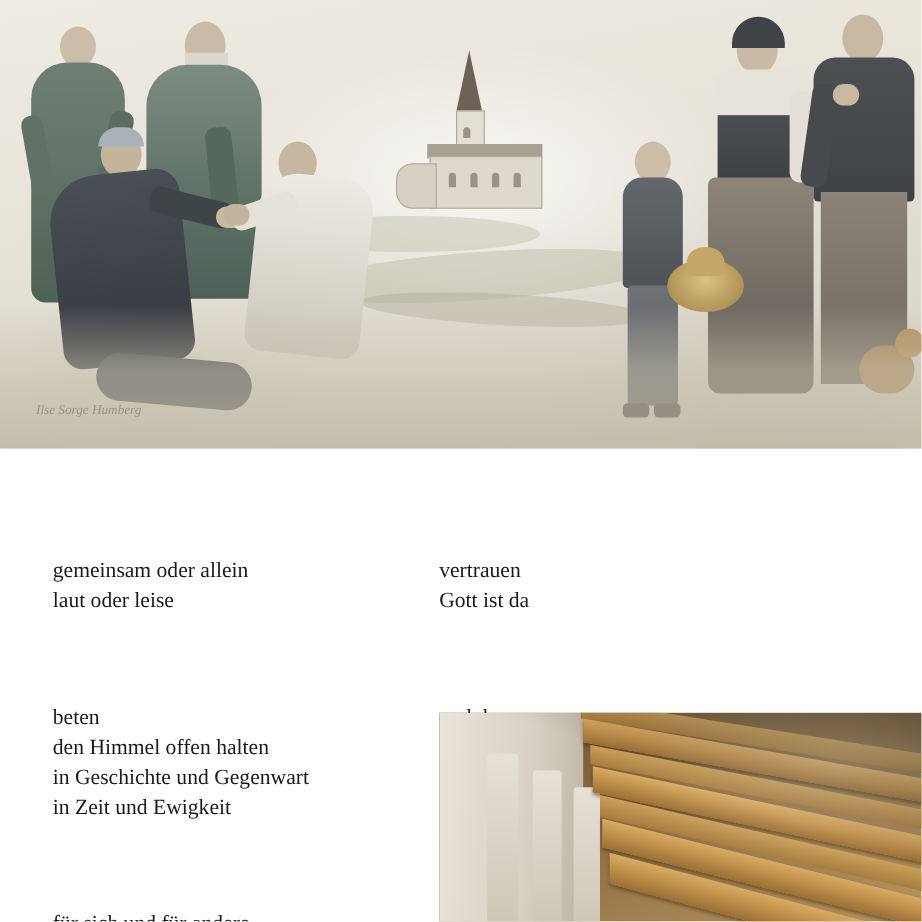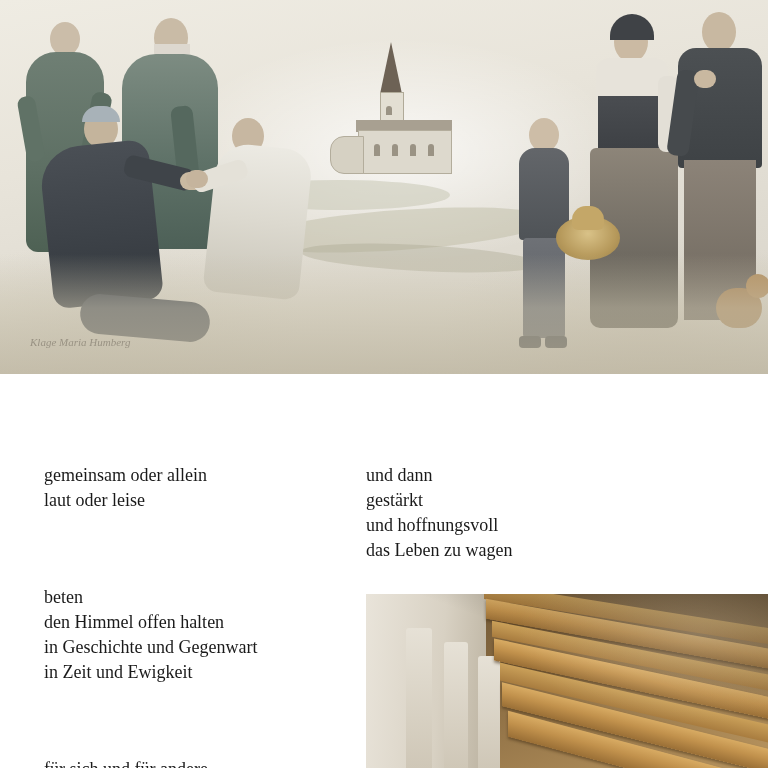--- a/index.html
+++ b/index.html
@@ -224,41 +224,43 @@
     <div class="arm" style="left:0px; top:60px; width:22px; height:86px; background:#464a4d; transform:rotate(8deg);"></div>
     <div class="body" style="left:22px; top:60px; width:22px; height:18px; background:#c9b8a0; border-radius:9px;"></div>
   </div>
 
   <div class="fig" style="left:716px; top:268px; width:52px; height:80px;">
     <div class="body" style="left:0; top:20px; width:46px; height:40px; background:#a8865a; border-radius:20px;"></div>
     <div class="head" style="left:30px; top:6px; width:24px; height:24px; background:#b28f60;"></div>
   </div>
 
   <div class="ground"></div>
-  <div class="signature">Klage Maria
+  <div class="signature">Ilse Sorge
 Humberg</div>
 </div>
 
 <div class="text-area">
 
   <div class="col col-left">
     <p class="stanza">gemeinsam oder allein
 laut oder leise</p>
     <p class="stanza">beten
 den Himmel offen halten
 in Geschichte und Gegenwart
 in Zeit und Ewigkeit</p>
     <p class="stanza">für sich und für andere
 Dank und Bitte
 Lobpreis und Klage
 Hoffnung und Sorge</p>
     
   </div>
 
   <div class="col col-right">
+    <p class="stanza">vertrauen
+Gott ist da</p>
     <p class="stanza">und dann
 gestärkt
 und hoffnungsvoll
 das Leben zu wagen</p>
   </div>
 
 </div>
 
 <div class="pews">
   <div class="wallL"></div>

